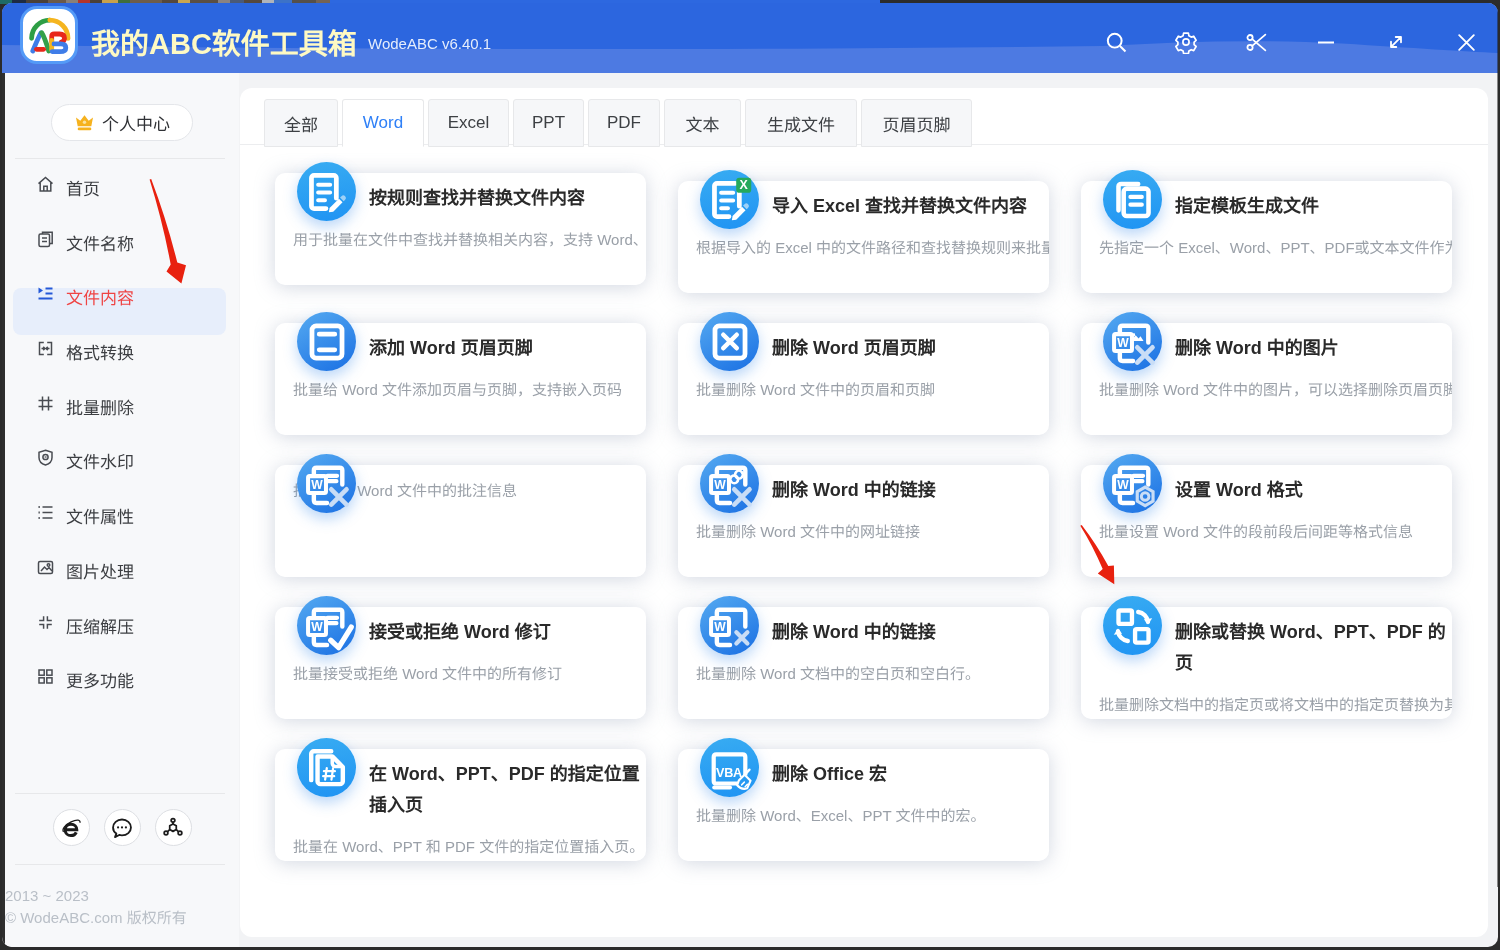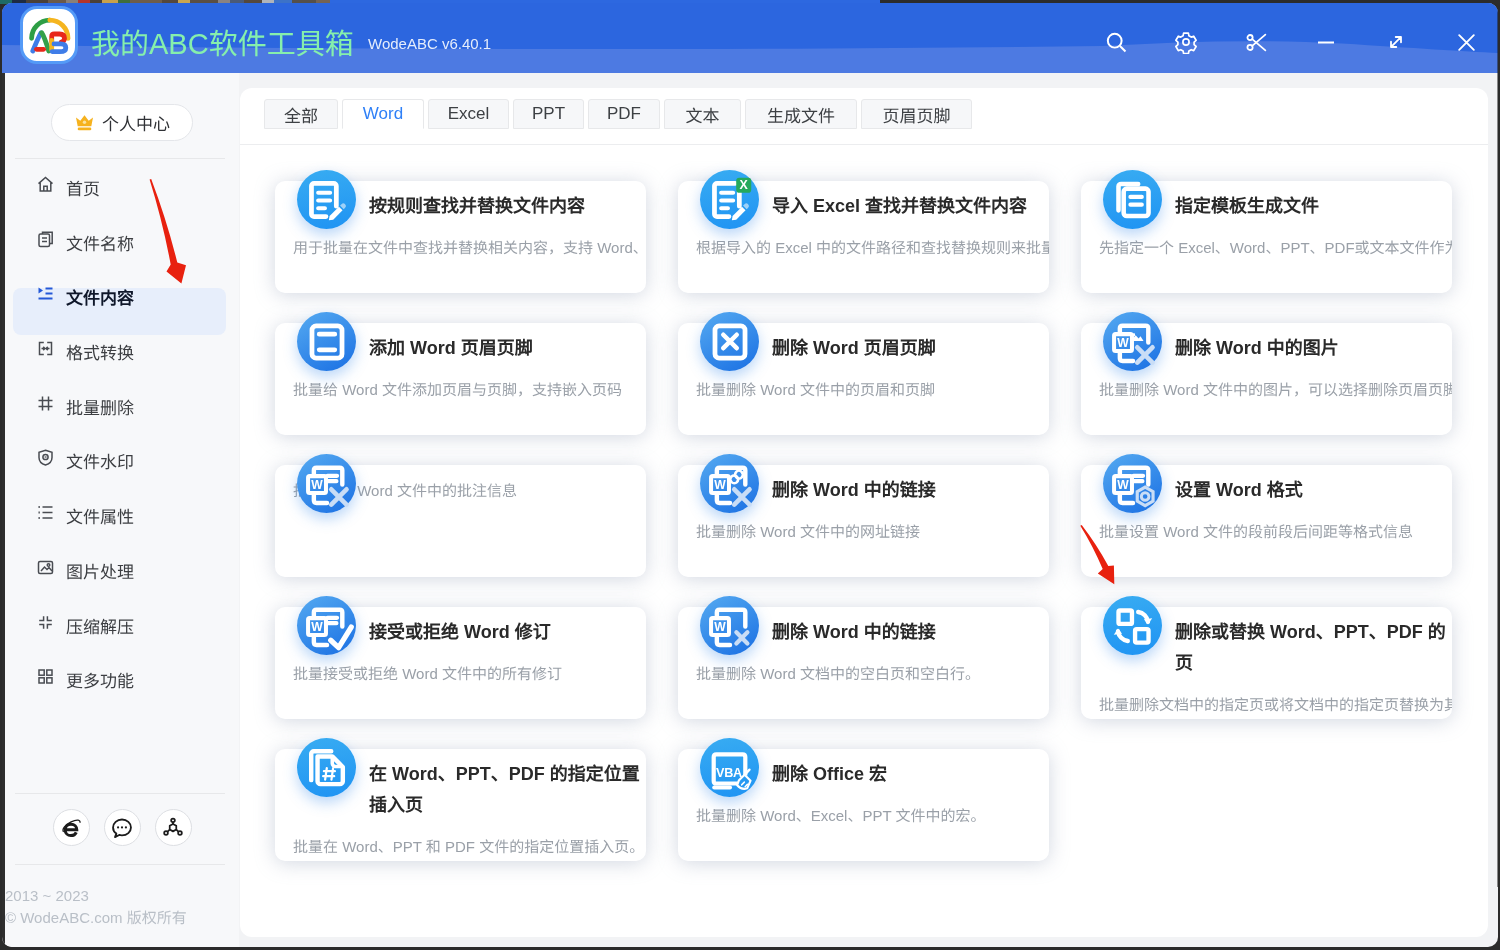--- a/index.html
+++ b/index.html
@@ -5,40 +5,40 @@
 <style>
 *{margin:0;padding:0;box-sizing:border-box}
 html,body{width:1500px;height:950px;overflow:hidden}
 body{font-family:"Liberation Sans",sans-serif;background:#2b2b2b;position:relative}
 #strip{position:absolute;left:0;top:0;width:1500px;height:4px;
 background:linear-gradient(90deg,#1e6b66 0 12px,#1d2b44 12px 26px,#4a4038 26px 48px,#6b5a49 48px 66px,#8a8078 66px 78px,#b5342a 78px 90px,#4a4038 90px 102px,#c7a14c 102px 118px,#3f6e3e 118px 130px,#6e5d4b 130px 162px,#55483c 162px 178px,#caa64e 178px 190px,#5a4f44 190px 218px,#8a8382 218px 230px,#4a5a78 230px 244px,#55483c 244px 262px,#b0b4ba 262px 274px,#3c72c8 274px 292px,#55504a 292px 316px,#746353 316px 330px,#2d68e0 330px 880px,#2c2c2c 880px 1500px)}
 #win{position:absolute;left:2px;top:3px;width:1496px;height:944px;border-radius:10px;overflow:hidden;background:#f2f3f5}
 #tbar{position:absolute;left:0;top:0;width:100%;height:70px;background:#2c66df;overflow:hidden}
 #tbar svg.wave{position:absolute;left:0;top:0}
 #logo{position:absolute;left:18px;top:3px;width:58px;height:58px;background:#fff;border:3.5px solid #549af7;border-radius:17px;display:flex;align-items:center;justify-content:center}
-#tname{position:absolute;left:89px;top:17px;font-size:29px;font-weight:normal;color:#86efac;letter-spacing:0px}
+#tname{position:absolute;left:89px;top:17px;font-size:29px;font-weight:bold;color:#fef9c3;letter-spacing:0px}
 #tver{position:absolute;left:366px;top:32px;font-size:15px;color:rgba(255,255,255,.88)}
 .tico{position:absolute;top:25px;width:28px;height:28px;display:flex;align-items:center;justify-content:center}
 #ledge{position:absolute;left:0;top:70px;width:3px;bottom:0;background:#2e2e2e;z-index:5}
 #redge{position:absolute;right:0;top:0;width:1px;bottom:60px;background:rgba(30,30,30,.5);z-index:5}
 #side{position:absolute;left:3px;top:70px;width:234px;bottom:0;background:#f7f8fa}
 #pill{position:absolute;left:46px;top:31px;width:142px;height:37px;background:#fff;border:1px solid #e4e6ea;border-radius:19px;display:flex;align-items:center;justify-content:center;gap:7px;font-size:17px;color:#303236}
 .sdiv{position:absolute;left:10px;right:14px;height:1px;background:#e7e8ea}
 #menu{position:absolute;left:0;top:102px;width:100%}
 .mi{position:relative;height:54.7px;display:flex;align-items:flex-start;padding-left:31px;font-size:17px;color:#3c3e42}
 .mi svg{margin-right:11px;flex:0 0 auto}
-.mi.sel{color:#0f172a;font-weight:bold}
+.mi.sel{color:#ef4444;font-weight:normal}
 .mi.sel::before{content:"";position:absolute;left:8px;right:13px;top:4px;bottom:4px;background:#e7eefb;border-radius:8px}
 .mi span,.mi svg{position:relative}
 #soc{position:absolute;left:0;bottom:101px;width:100%;display:flex;justify-content:center;gap:14px}
 .soc{width:37px;height:37px;border-radius:50%;background:#fff;border:1px solid #dddfe3;display:flex;align-items:center;justify-content:center}
 #cpy{position:absolute;left:0;bottom:18px;width:100%;text-align:left;font-size:15px;color:#b9bfc7;line-height:22px}
 #main{position:absolute;left:238px;top:85px;width:1248px;height:849px;background:#fff;border-radius:12px}
 #tabs{position:absolute;left:24px;top:11px;height:46px;display:flex}
-.tab{height:30px;border:1px solid #e7e8ea;background:#f6f7f9;display:flex;align-items:center;justify-content:center;font-size:17px;color:#3d4044;margin-right:4px;border-radius:3px 3px 0 0}
+.tab{height:48px;border:1px solid #e7e8ea;background:#f6f7f9;display:flex;align-items:center;justify-content:center;font-size:17px;color:#3d4044;margin-right:4px;border-radius:3px 3px 0 0}
 .tab.on{background:#fff;border-bottom-color:#fff;color:#2f80f7}
 #tabline{position:absolute;left:0;right:0;top:56px;height:1px;background:#ecedef}
 .card{position:absolute;width:371px;height:112px;background:#fff;border-radius:10px;box-shadow:0 2px 20px rgba(148,160,184,.42)}
 .cico{position:absolute;left:22px;top:-11px;width:59px;height:59px;border-radius:50%;box-shadow:0 6px 14px rgba(60,140,235,.35);display:flex;align-items:center;justify-content:center}
 .g1{background:linear-gradient(170deg,#38acf2,#1f93f3)}
 .g2{background:linear-gradient(150deg,#55aaf1,#1a6fe3)}
 .ctit{margin:10px 4px 0 94px;font-size:18px;font-weight:bold;color:#2a2a2a;line-height:31px}
 .cdes{margin:16px 0 0 18px;font-size:15px;color:#9aa0a8;line-height:20px;white-space:nowrap;overflow:hidden}
 .arrow{position:absolute;pointer-events:none;z-index:9}
 </style>
@@ -219,21 +219,21 @@
     <div id="tabs">
         <div class="tab" style="width:74px">全部</div>
         <div class="tab on" style="width:82px">Word</div>
         <div class="tab" style="width:81px">Excel</div>
         <div class="tab" style="width:71px">PPT</div>
         <div class="tab" style="width:72px">PDF</div>
         <div class="tab" style="width:77px">文本</div>
         <div class="tab" style="width:112px">生成文件</div>
         <div class="tab" style="width:111px">页眉页脚</div>
       </div>
-    <div class="card" style="left:35px;top:93px">
+    <div class="card" style="left:35px;top:85px">
         <div class="cico g1">
           <svg width="58" height="58" viewBox="0 0 56 56">
             <path d="M37 34 V14.5 A2.5 2.5 0 0 0 34.5 12 H15.5 A2.5 2.5 0 0 0 13 14.5 V41.5 A2.5 2.5 0 0 0 15.5 44 H27" stroke="#fff" stroke-width="4.6" fill="none" stroke-linecap="round"></path>
             <path d="M19.5 21 H31 M19.5 28.5 H31 M19.5 36 H26" stroke="#fff" stroke-width="4" stroke-linecap="round"></path>
             <path d="M30.5 43.5 L39.5 34.5 L43 38 L34 47 L29.8 47.6 Z" fill="#fff"></path>
             <path d="M40.6 33.4 L42 32 A2.47 2.47 0 0 1 45.5 35.5 L44.1 36.9 Z" fill="#9fd1f7"></path>
           </svg>
         </div>
         <div class="ctit">按规则查找并替换文件内容</div>
         <div class="cdes">用于批量在文件中查找并替换相关内容，支持 Word、Excel 等多种格式</div>

